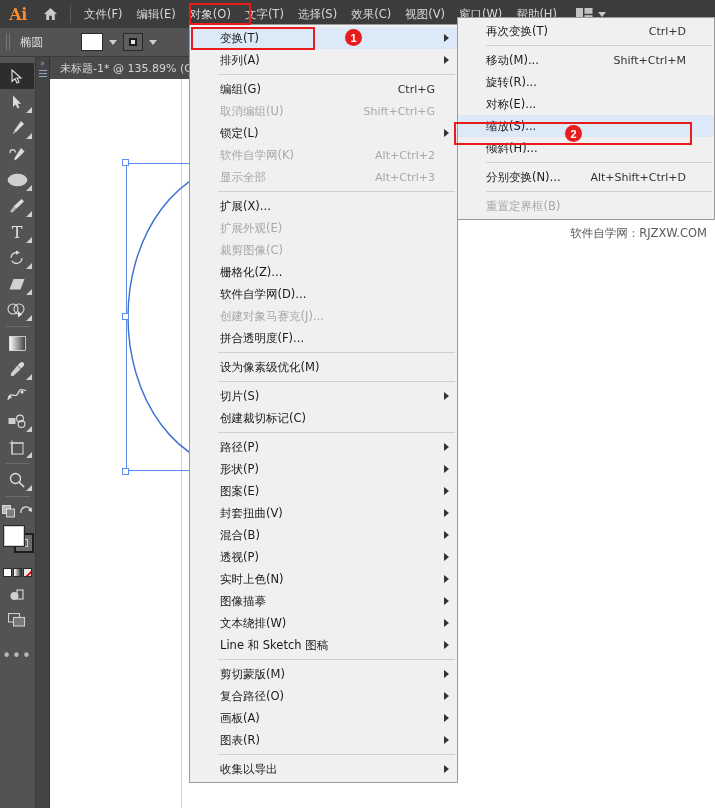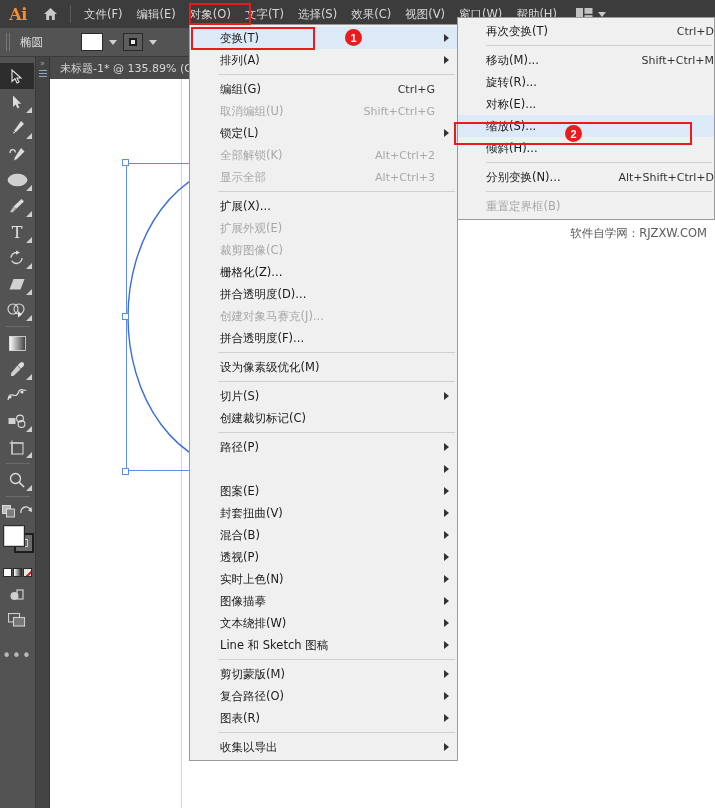--- a/index.html
+++ b/index.html
@@ -123,21 +123,21 @@
   .mrow.hl { background: #dce9f7; }
   .msep { height: 1px; background: #d0d0d0; margin: 3px 2px 3px 28px; }
 
   
   #submenu {
     position: absolute; left: 457px; top: 17px; width: 258px;
     background: #f0f0f0; border: 1px solid #9a9a9a;
     padding: 2px 0;
     font-size: 11.5px; color: #1a1a1a;
   }
-  #submenu .mrow { padding-left: 28px; padding-right: 0; }
+  #submenu .mrow { padding-left: 28px; padding-right: 28px; }
   #submenu .acc { padding-left: 20px; }
 
   
   .redbox { position: absolute; border: 2px solid #e81c1c; pointer-events: none; }
   .badge {
     position: absolute; width: 17px; height: 17px; border-radius: 50%;
     background: #e81c1c; color: #fff; font-size: 11px; font-weight: bold;
     display: flex; align-items: center; justify-content: center;
     font-family: "Liberation Sans", sans-serif;
   }
@@ -400,42 +400,42 @@
       </div>
       <div class="mrow dim">
         <span class="lbl">取消编组(U)</span>
         <span class="acc">Shift+Ctrl+G</span>
       </div>
       <div class="mrow">
         <span class="lbl">锁定(L)</span>
         <span class="arrow"></span>
       </div>
       <div class="mrow dim">
-        <span class="lbl">全部解锁(K)</span>
+        <span class="lbl">软件自学网(K)</span>
         <span class="acc">Alt+Ctrl+2</span>
       </div>
       <div class="mrow dim">
         <span class="lbl">显示全部</span>
         <span class="acc">Alt+Ctrl+3</span>
       </div>
       <div class="msep"></div>
       <div class="mrow">
         <span class="lbl">扩展(X)...</span>
       </div>
       <div class="mrow dim">
         <span class="lbl">扩展外观(E)</span>
       </div>
       <div class="mrow dim">
         <span class="lbl">裁剪图像(C)</span>
       </div>
       <div class="mrow">
         <span class="lbl">栅格化(Z)...</span>
       </div>
       <div class="mrow">
-        <span class="lbl">拼合透明度(D)...</span>
+        <span class="lbl">软件自学网(D)...</span>
       </div>
       <div class="mrow dim">
         <span class="lbl">创建对象马赛克(J)...</span>
       </div>
       <div class="mrow">
         <span class="lbl">拼合透明度(F)...</span>
       </div>
       <div class="msep"></div>
       <div class="mrow">
         <span class="lbl">设为像素级优化(M)</span>
@@ -447,20 +447,21 @@
       </div>
       <div class="mrow">
         <span class="lbl">创建裁切标记(C)</span>
       </div>
       <div class="msep"></div>
       <div class="mrow">
         <span class="lbl">路径(P)</span>
         <span class="arrow"></span>
       </div>
       <div class="mrow">
+        <span class="lbl">形状(P)</span>
         <span class="arrow"></span>
       </div>
       <div class="mrow">
         <span class="lbl">图案(E)</span>
         <span class="arrow"></span>
       </div>
       <div class="mrow">
         <span class="lbl">封套扭曲(V)</span>
         <span class="arrow"></span>
       </div>
@@ -488,20 +489,24 @@
         <span class="lbl">Line 和 Sketch 图稿</span>
         <span class="arrow"></span>
       </div>
       <div class="msep"></div>
       <div class="mrow">
         <span class="lbl">剪切蒙版(M)</span>
         <span class="arrow"></span>
       </div>
       <div class="mrow">
         <span class="lbl">复合路径(O)</span>
+        <span class="arrow"></span>
+      </div>
+      <div class="mrow">
+        <span class="lbl">画板(A)</span>
         <span class="arrow"></span>
       </div>
       <div class="mrow">
         <span class="lbl">图表(R)</span>
         <span class="arrow"></span>
       </div>
       <div class="msep"></div>
       <div class="mrow">
         <span class="lbl">收集以导出</span>
         <span class="arrow"></span>

